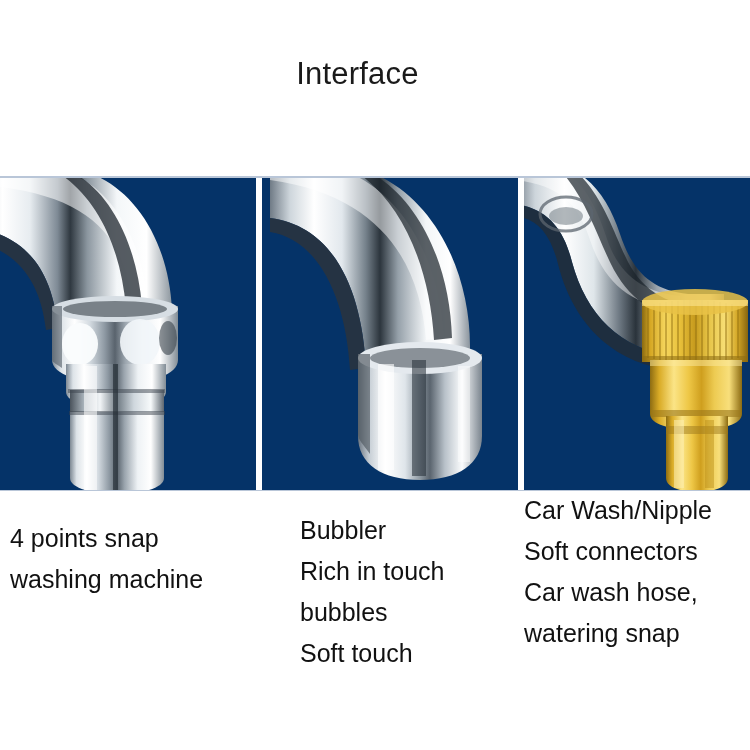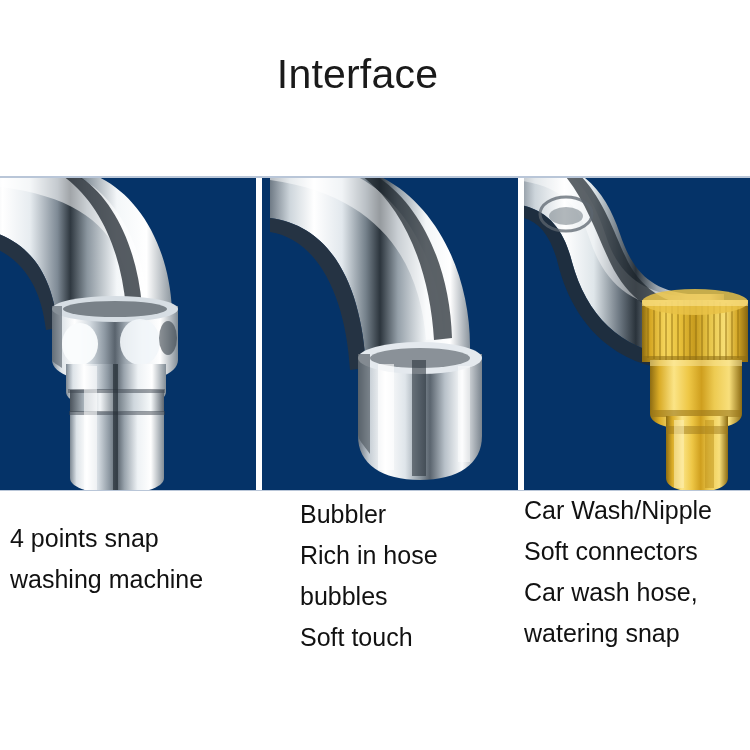--- a/index.html
+++ b/index.html
@@ -15,21 +15,21 @@
     position: relative;
   }
 
   
   .title {
     position: absolute;
     left: 0;
     top: 54px;
     width: 715px;
     text-align: center;
-    font-size: 41px;
+    font-size: 31px;
     line-height: 40px;
     color: #1a1a1a;
     letter-spacing: 0.2px;
     font-weight: 400;
   }
 
   
   .strip {
     position: absolute;
     left: 0;
@@ -76,21 +76,21 @@
   }
   .cap-col {
     position: absolute;
     top: 0;
     font-size: 25px;
     line-height: 41px;
     color: #111111;
     white-space: nowrap;
   }
   .cap-col-1 { left: 10px;  padding-top: 28px; }
-  .cap-col-2 { left: 300px; padding-top: 4px;  }
+  .cap-col-2 { left: 300px; padding-top: 20px;  }
   .cap-col-3 { left: 524px;  }
   .cap-line { display: block; }
 </style>
 </head>
 <body>
 
 <div class="title">Interface</div>
 
 <div class="strip-edge top"></div>
 <div class="strip-edge bottom"></div>
@@ -355,21 +355,21 @@
 
 <div class="captions">
 
   <div class="cap-col cap-col-1">
     <span class="cap-line">4 points snap</span>
     <span class="cap-line">washing machine</span>
   </div>
 
   <div class="cap-col cap-col-2">
     <span class="cap-line">Bubbler</span>
-    <span class="cap-line">Rich in hose</span>
+    <span class="cap-line">Rich in touch</span>
     <span class="cap-line">bubbles</span>
     <span class="cap-line">Soft touch</span>
   </div>
 
   <div class="cap-col cap-col-3">
     <span class="cap-line">Car Wash/Nipple</span>
     <span class="cap-line">Soft connectors</span>
     <span class="cap-line">Car wash hose,</span>
     <span class="cap-line">watering snap</span>
   </div>

